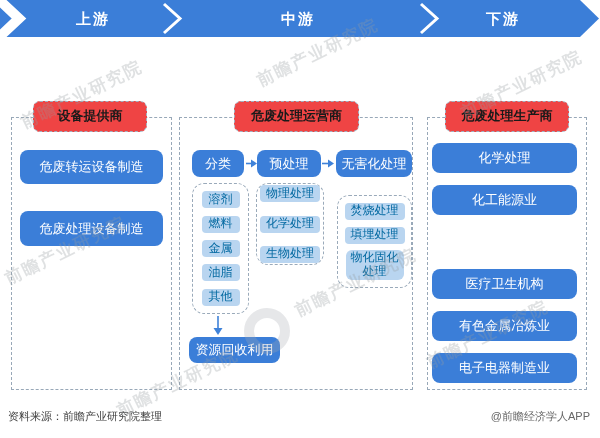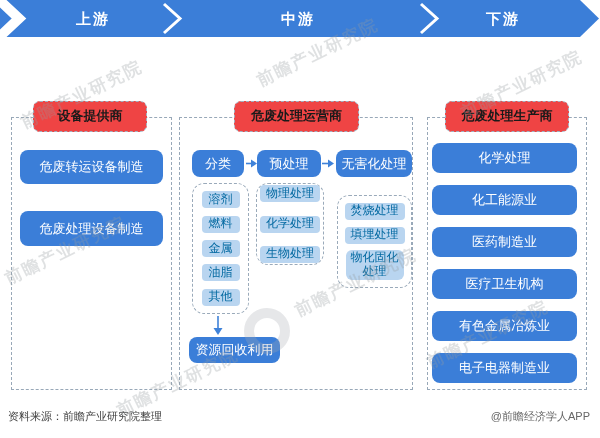--- a/index.html
+++ b/index.html
@@ -121,21 +121,20 @@
   <div class="abs subbox" style="left:337px; top:195px; width:75px; height:93px;">
     <div class="chip chip-m">焚烧处理</div>
     <div class="chip chip-m">填埋处理</div>
     <div class="chip chip-tall">物化固化处理</div>
   </div>
 
   <div class="abs bluebox" style="left:189px; top:337px; width:91px; height:26px;">资源回收利用</div>
 
   <div class="abs bluebox" style="left:432px; top:143px; width:145px; height:30px;">化学处理</div>
   <div class="abs bluebox" style="left:432px; top:185px; width:145px; height:30px;">化工能源业</div>
-  <div class="abs bluebox" style="left:432px; top:227px; width:145px; height:30px;">医药制造业</div>
   <div class="abs bluebox" style="left:432px; top:269px; width:145px; height:30px;">医疗卫生机构</div>
   <div class="abs bluebox" style="left:432px; top:311px; width:145px; height:30px;">有色金属冶炼业</div>
   <div class="abs bluebox" style="left:432px; top:353px; width:145px; height:30px;">电子电器制造业</div>
 
   <svg class="abs arrows" width="600" height="438" viewBox="0 0 600 438">
     <g stroke="#3f82d9" stroke-width="1.6" fill="#3f82d9">
       <line x1="246" y1="163.5" x2="251" y2="163.5"></line>
       <polygon points="251,159.5 251,167.5 257,163.5" stroke="none"></polygon>
       <line x1="322" y1="163.5" x2="328" y2="163.5"></line>
       <polygon points="328,159.5 328,167.5 334,163.5" stroke="none"></polygon>

